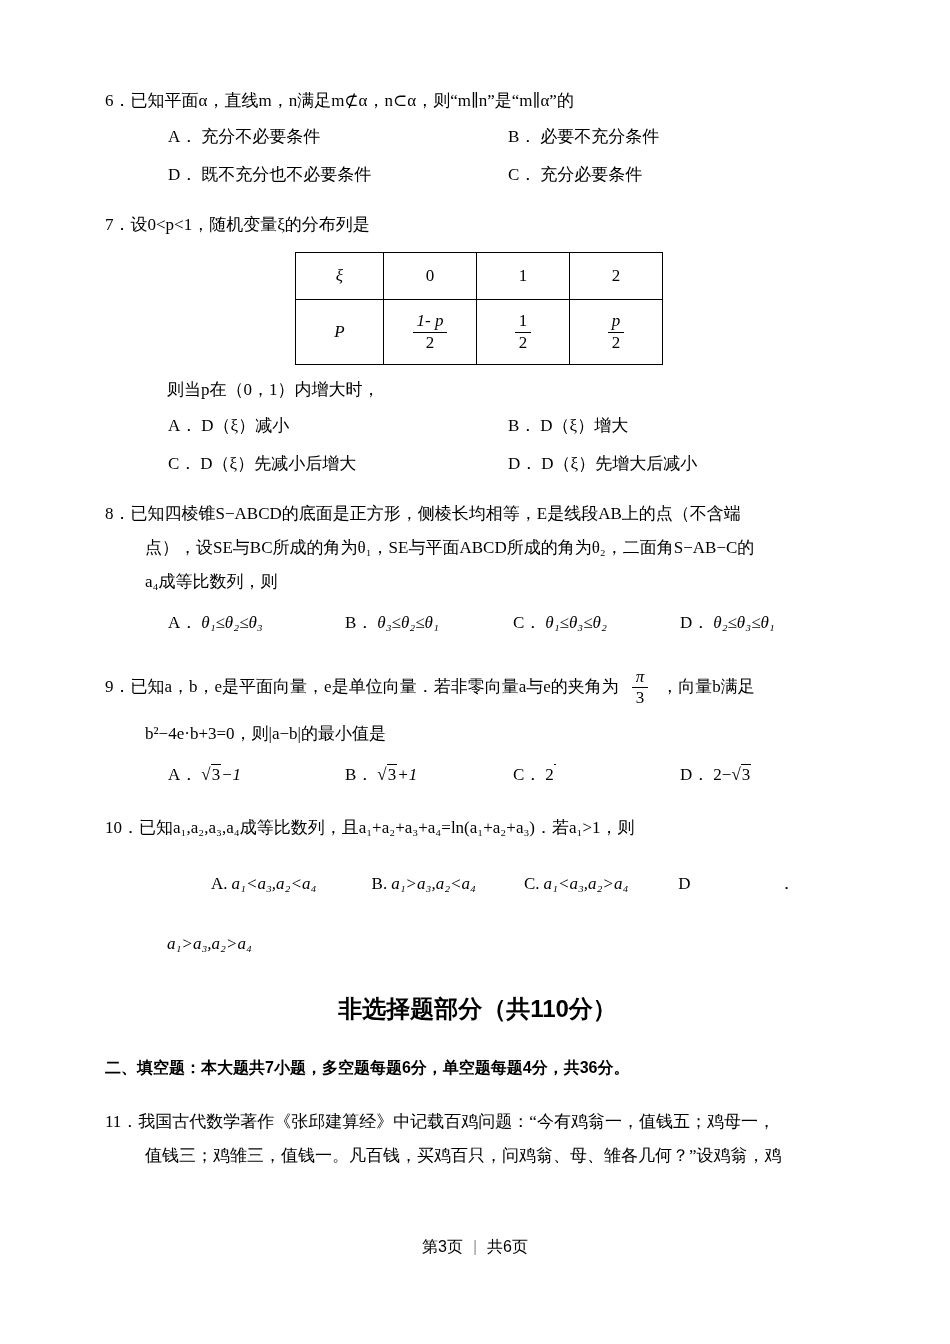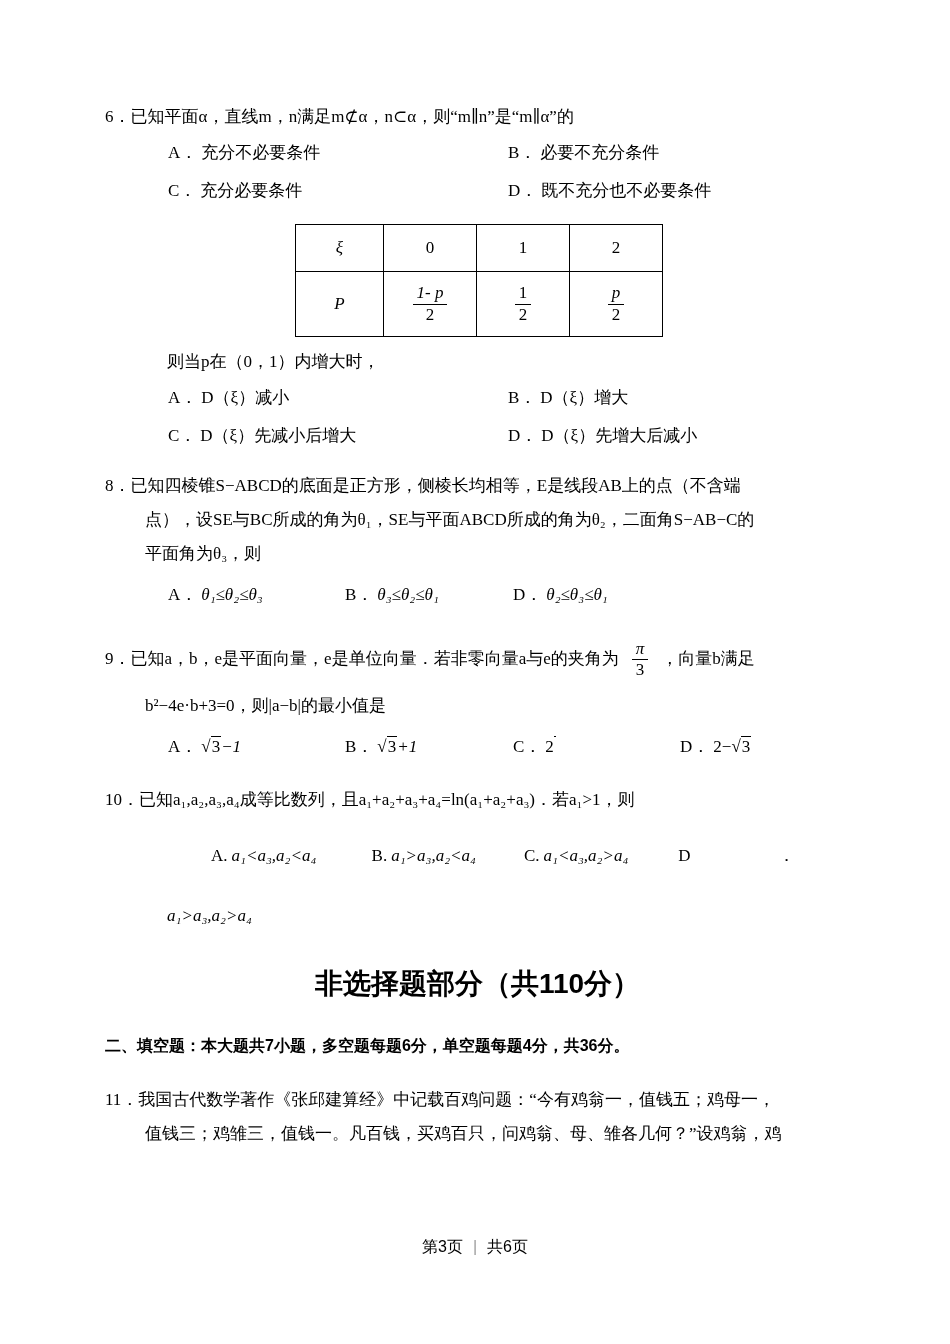--- a/index.html
+++ b/index.html
@@ -7,21 +7,21 @@
     width: 950px; height: 1344px;
     background: #ffffff;
     font-family: "Liberation Serif", "DejaVu Serif", serif;
     color: #000;
     font-size: 17px;
     overflow: hidden;
     position: relative;
   }
   .content {
     position: absolute;
-    top: 100px; left: 105px;
+    top: 84px; left: 105px;
     width: 745px;
   }
   .question { margin-bottom: 14px; }
   .stem { margin: 0; line-height: 34px; }
   .hang { padding-left: 40px; }
   .indent62 { padding-left: 62px; }
   .math { font-style: italic; }
 
   .optgrid2 {
     display: grid;
@@ -79,21 +79,21 @@
   }
   .q10row .o1 { width: 177px; margin-left: 46px; }
   .q10row .o2 { width: 168px; }
   .q10row .o3 { width: 170px; }
   .q10row .o4 { width: 110px; }
   .q10row .tail-dot { margin-left: auto; margin-right: 55px; }
   .q10-overflow { padding-left: 62px; margin: 0 0 14px 0; line-height: 34px; }
 
   .sec-title {
     text-align: center;
-    font-size: 28px;
+    font-size: 24px;
     font-weight: bold;
     font-family: "Liberation Sans", "DejaVu Sans", sans-serif;
     margin: 32px 0 28px 0;
   }
   .note {
     font-weight: bold;
     font-family: "Liberation Sans", "DejaVu Sans", sans-serif;
     font-size: 16px;
     margin: 0 0 22px 0;
     line-height: 30px;
@@ -112,26 +112,27 @@
 </head>
 <body>
 
 <div class="content">
 
   <section class="question">
     <p class="stem">6．已知平面α，直线m，n满足m⊄α，n⊂α，则“m∥n”是“m∥α”的</p>
     <div class="optgrid2">
       <div><span class="opt-label">A．</span><span>充分不必要条件</span></div>
       <div><span class="opt-label">B．</span><span>必要不充分条件</span></div>
+      <div><span class="opt-label">D．</span><span>既不充分也不必要条件</span></div>
       <div><span class="opt-label">C．</span><span>充分必要条件</span></div>
-      <div><span class="opt-label">D．</span><span>既不充分也不必要条件</span></div>
-    </div>
-  </section>
-
-  <section class="question">
+    </div>
+  </section>
+
+  <section class="question">
+    <p class="stem">7．设0&lt;p&lt;1，随机变量ξ的分布列是</p>
     <table class="dist-table">
       <tbody>
           <tr class="r1">
         <td class="math">ξ</td>
         <td>0</td>
         <td>1</td>
         <td>2</td>
       </tr>
       <tr class="r2">
         <td class="math">P</td>
@@ -152,24 +153,25 @@
       <div><span class="opt-label">A．</span><span>D（ξ）减小</span></div>
       <div><span class="opt-label">B．</span><span>D（ξ）增大</span></div>
       <div><span class="opt-label">C．</span><span>D（ξ）先减小后增大</span></div>
       <div><span class="opt-label">D．</span><span>D（ξ）先增大后减小</span></div>
     </div>
   </section>
 
   <section class="question">
     <p class="stem">8．已知四棱锥S−ABCD的底面是正方形，侧棱长均相等，E是线段AB上的点（不含端</p>
     <p class="stem hang">点），设SE与BC所成的角为θ₁，SE与平面ABCD所成的角为θ₂，二面角S−AB−C的</p>
-    <p class="stem hang">平面角为θ₃，则</p>
+    <p class="stem hang">a₄成等比数列，则</p>
     <div class="optgrid4">
       <div><span class="opt-label">A．</span><span class="math">θ₁≤θ₂≤θ₃</span></div>
       <div><span class="opt-label">B．</span><span class="math">θ₃≤θ₂≤θ₁</span></div>
+      <div><span class="opt-label">C．</span><span class="math">θ₁≤θ₃≤θ₂</span></div>
       <div><span class="opt-label">D．</span><span class="math">θ₂≤θ₃≤θ₁</span></div>
     </div>
   </section>
 
   <section class="question">
     <p class="stem q9line1"><span>9．已知a，b，e是平面向量，e是单位向量．若非零向量a与e的夹角为</span><span class="frac"><span class="fnum math">π</span><span class="fden">3</span></span><span>，向量b满足</span></p>
     <p class="stem hang">b²−4e·b+3=0，则|a−b|的最小值是</p>
     <div class="optgrid4">
       <div><span class="opt-label">A．</span><span class="math"></span><span class="sqrt"><span>√</span><span class="radicand">3</span></span><span class="math">−1</span></div>
       <div><span class="opt-label">B．</span><span class="math"></span><span class="sqrt"><span>√</span><span class="radicand">3</span></span><span class="math">+1</span></div>

